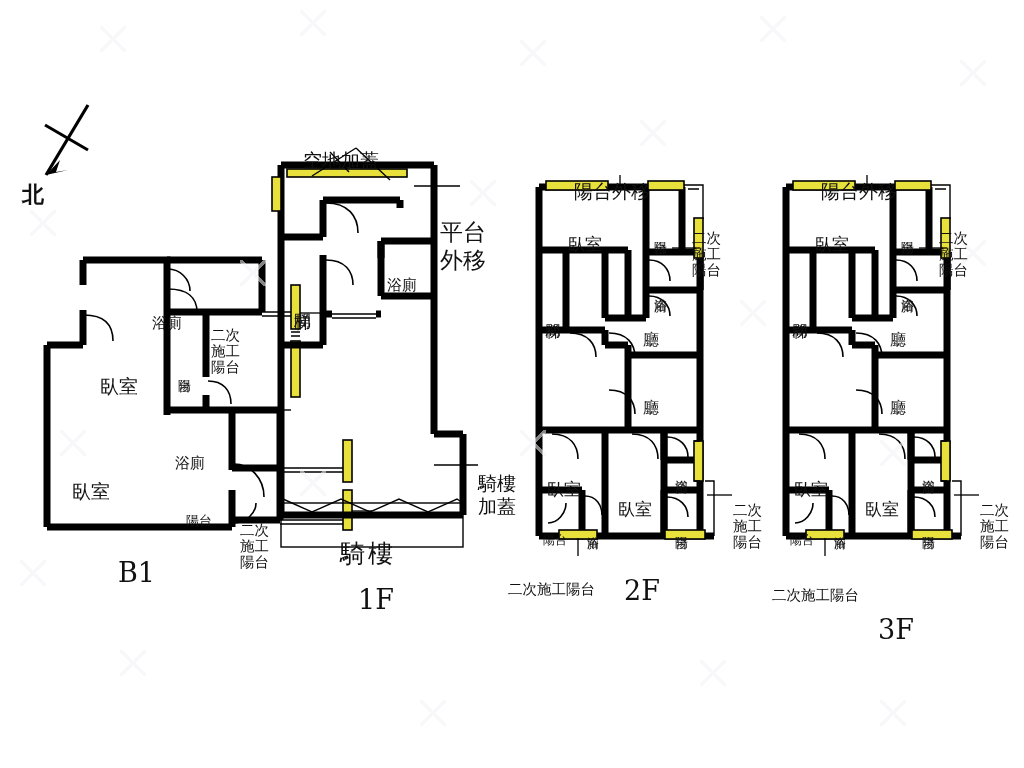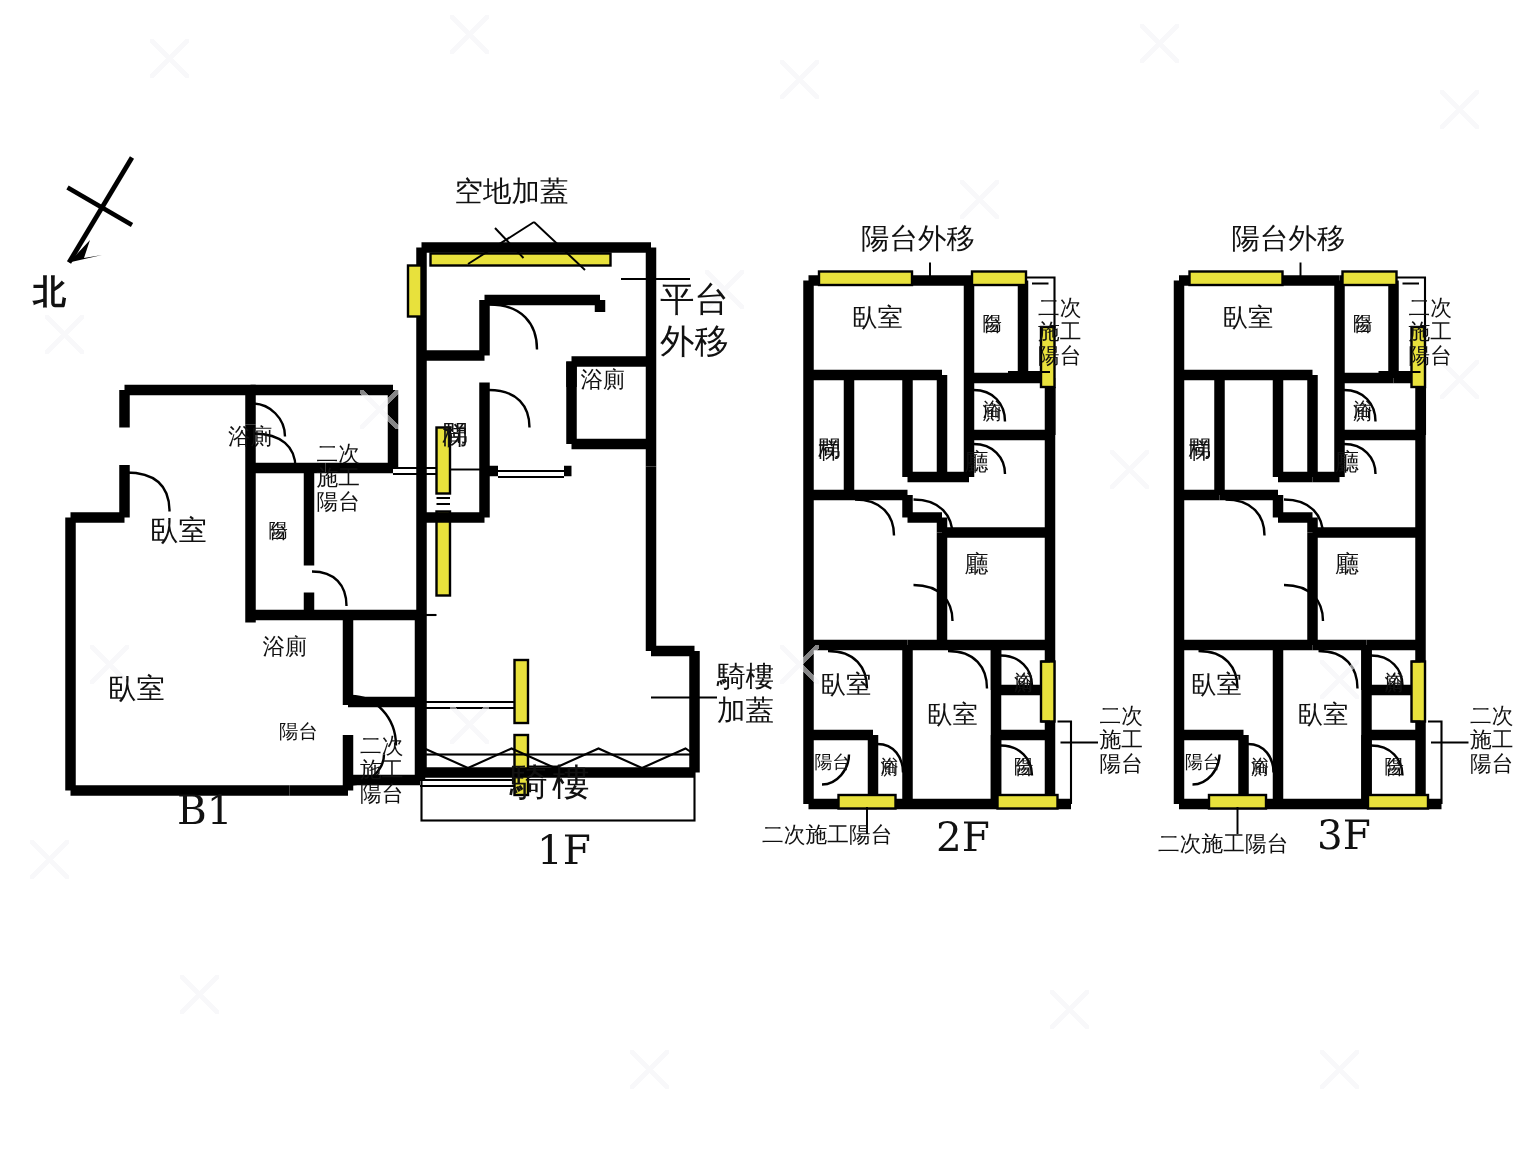--- a/index.html
+++ b/index.html
@@ -24,21 +24,21 @@
        radial-gradient(ellipse at 50% 135%, transparent 60%, #fff 61%, #fff 68%, transparent 69%);
   }
   .wmlogo:before{content:"";position:absolute;left:24px;top:10px;width:0;height:0;
      border-left:11px solid transparent;border-right:11px solid transparent;
      border-bottom:26px solid #fff;}
   .wmtext{position:absolute;left:78px;top:-4px;font-size:62px;letter-spacing:4px;
      color:#d8d8dc;font-weight:bold;font-family:"DejaVu Sans","Liberation Sans",sans-serif;}
   .wmsub{position:absolute;left:2px;top:74px;font-size:12.5px;color:#dadade;
      letter-spacing:1.2px;white-space:nowrap;}
 
-  .lbl{position:absolute;white-space:nowrap;line-height:1;}
+  .lbl{position:absolute;white-space:nowrap;line-height:1;margin-top:32px;}
   .cjk{font-family:"DejaVu Sans","Liberation Sans",sans-serif;}
   .vert{writing-mode:vertical-rl;text-orientation:upright;line-height:1;}
   .floorlbl{font-family:"DejaVu Serif","Liberation Serif",serif;}
   .disc{position:absolute;left:163px;top:592px;width:720px;font-size:15.5px;
         line-height:1.45;letter-spacing:.6px;}
   .north{position:absolute;left:22px;top:180px;font-size:22px;font-weight:bold;}
 </style>
 </head>
 <body>
 
@@ -403,18 +403,18 @@
   <div class="lbl cjk" style="left:790px;top:502px;font-size:12px">陽台</div>
   <div class="lbl cjk vert" style="left:834px;top:495px;font-size:12px">浴廁</div>
   <div class="lbl cjk" style="left:821px;top:150px;font-size:19px">陽台外移</div>
   <div class="lbl cjk" style="left:939px;top:198px;font-size:14.5px;line-height:1.12;white-space:pre">二次
 施工
 陽台</div>
   <div class="lbl cjk" style="left:980px;top:470px;font-size:14.5px;line-height:1.12;white-space:pre">二次
 施工
 陽台</div>
   <div class="lbl cjk" style="left:772px;top:556px;font-size:14.5px">二次施工陽台</div>
-  <div class="lbl floorlbl" style="left:878px;top:544px;font-size:27px">3F</div>
+  <div class="lbl floorlbl" style="left:878px;top:584px;font-size:27px">3F</div>
 
   <div class="disc cjk">
   </div>
 
 </div>
 
 </body></html>

